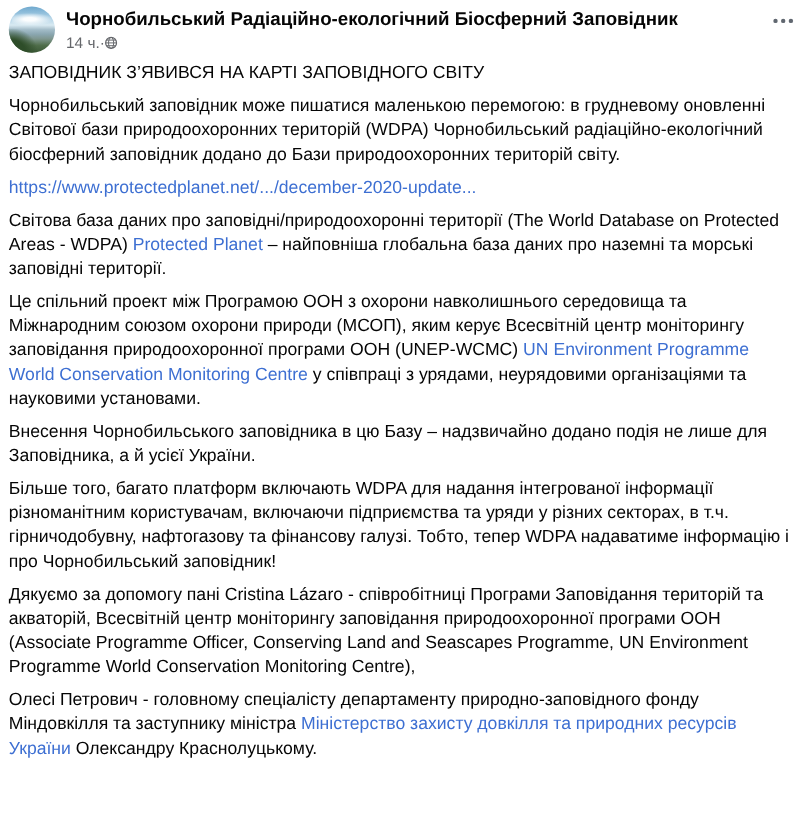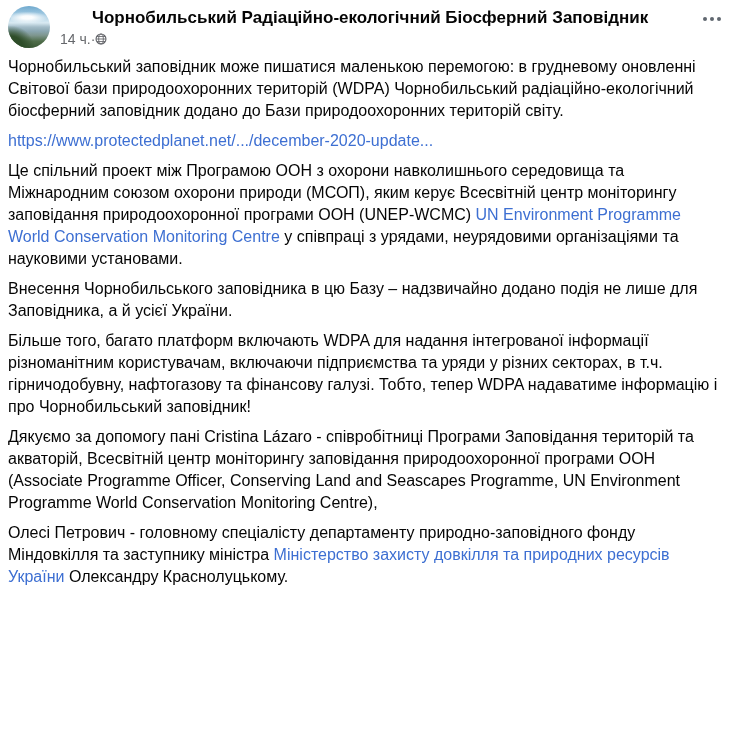--- a/index.html
+++ b/index.html
@@ -53,21 +53,20 @@
     min-width:0;
   }
   .author{
     display:inline-block;
     font-size:17px;
     font-weight:bold;
     line-height:21px;
     color:var(--text);
     text-decoration:none;
     cursor:pointer;
-    margin-left:32px;
   }
   .meta{
     display:flex;
     align-items:center;
     gap:0;
     margin-top:2px;
     font-size:14px;
     color:var(--muted);
     line-height:18px;
   }
@@ -127,22 +126,24 @@
       </div>
     </div>
     <div class="more">
       <i></i>
       <i></i>
       <i></i>
     </div>
   </div>
 
   <div class="body">
+      <div class="para"><span>ЗАПОВІДНИК З’ЯВИВСЯ НА КАРТІ ЗАПОВІДНОГО СВІТУ</span></div>
       <div class="para"><span>Чорнобильський заповідник може пишатися маленькою перемогою: в грудневому оновленні Світової бази природоохоронних територій (WDPA) Чорнобильський радіаційно-екологічний біосферний заповідник додано до Бази природоохоронних територій світу.</span></div>
       <div class="para"><a class="link" href="#">https://www.protectedplanet.net/.../december-2020-update...</a></div>
+      <div class="para"><span>Світова база даних про заповідні/природоохоронні території (The World Database on Protected Areas - WDPA) </span><a class="link" href="#">Protected Planet</a><span> – найповніша глобальна база даних про наземні та морські заповідні території.</span></div>
       <div class="para"><span>Це спільний проект між Програмою ООН з охорони навколишнього середовища та Міжнародним союзом охорони природи (МСОП), яким керує Всесвітній центр моніторингу заповідання природоохоронної програми ООН (UNEP-WCMC) </span><a class="link" href="#">UN Environment Programme World Conservation Monitoring Centre</a><span> у співпраці з урядами, неурядовими організаціями та науковими установами.</span></div>
       <div class="para"><span>Внесення Чорнобильського заповідника в цю Базу – надзвичайно додано подія не лише для Заповідника, а й усієї України.</span></div>
       <div class="para"><span>Більше того, багато платформ включають WDPA для надання інтегрованої інформації різноманітним користувачам, включаючи підприємства та уряди у різних секторах, в т.ч. гірничодобувну, нафтогазову та фінансову галузі. Тобто, тепер WDPA надаватиме інформацію і про Чорнобильський заповідник!</span></div>
       <div class="para"><span>Дякуємо за допомогу пані Cristina Lázaro - співробітниці Програми Заповідання територій та акваторій, Всесвітній центр моніторингу заповідання природоохоронної програми ООН (Associate Programme Officer, Conserving Land and Seascapes Programme, UN Environment Programme World Conservation Monitoring Centre),</span></div>
       <div class="para"><span>Олесі Петрович - головному спеціалісту департаменту природно-заповідного фонду Міндовкілля та заступнику міністра </span><a class="link" href="#">Міністерство захисту довкілля та природних ресурсів України</a><span> Олександру Краснолуцькому.</span></div>
     </div>
 
 </div>
 
 </body></html>

